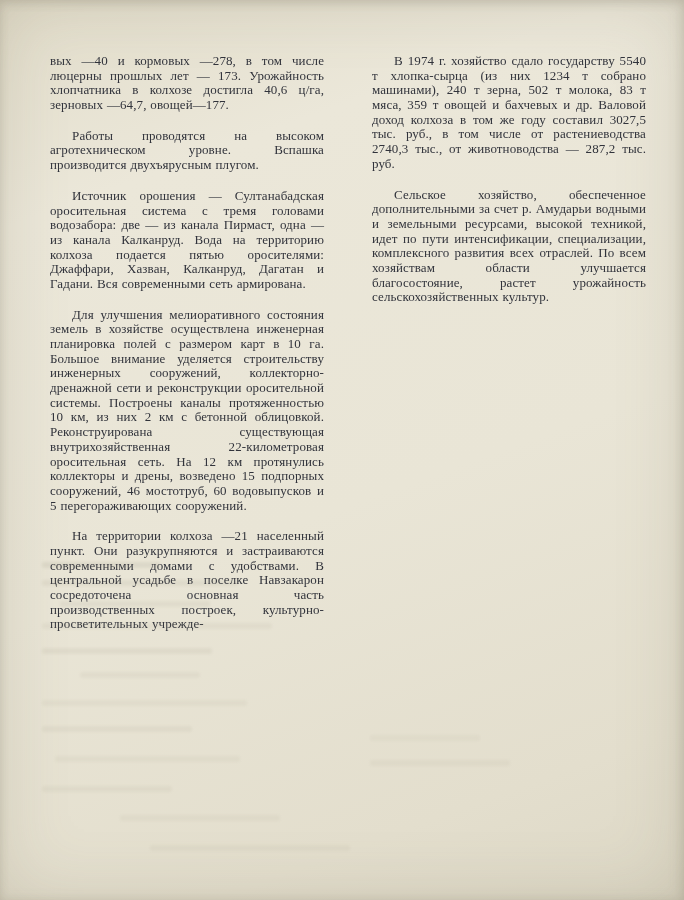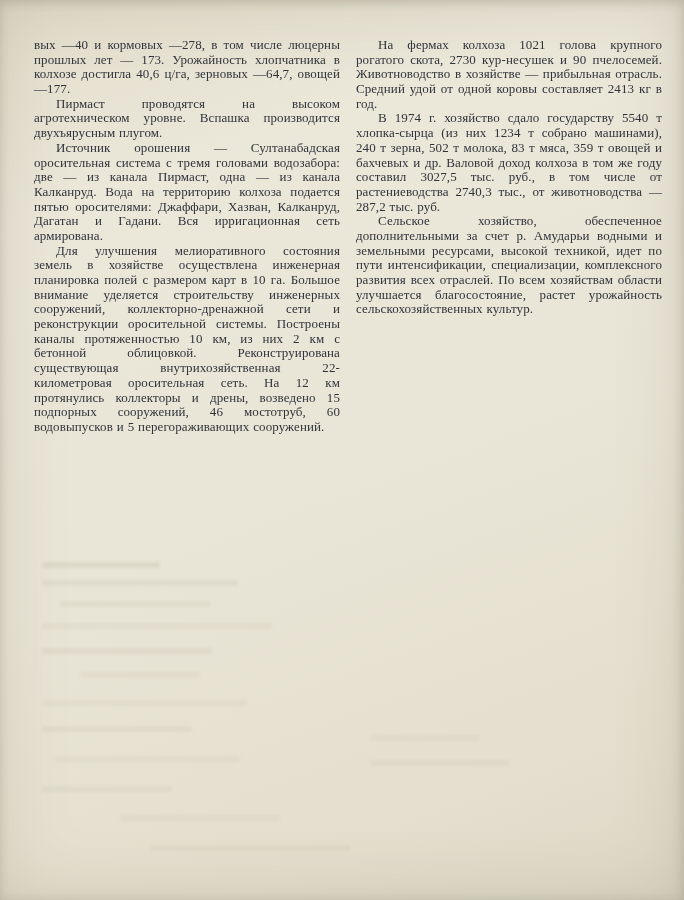--- a/index.html
+++ b/index.html
@@ -34,21 +34,21 @@
   }
   .column {
     flex: 1 1 50%;
     text-align: justify;
     font-size: 13px;
     line-height: 1.13;
     letter-spacing: 0.1px;
     word-spacing: 0.5px;
   }
   .para {
-    margin: 0;
+    margin: 16px;
     hyphens: auto;
   }
   .para.indent {
     text-indent: 1.7em;
   }
   
   .ghost {
     position: absolute;
     background: rgba(138, 130, 106, 0.13);
     filter: blur(1.4px);
@@ -72,27 +72,27 @@
 </style>
 </head>
 <body>
 
 <div class="paper">
 
   <div class="text-block">
 
     <div class="column">
       <p class="para">вых —40 и кормовых —278, в том числе люцерны прошлых лет — 173. Урожайность хлопчатника в колхозе достигла 40,6 ц/га, зерновых —64,7, овощей—177.</p>
-      <p class="para indent">Пирмаст проводятся на высоком агротехническом уровне. Вспашка производится двухъярусным плугом.</p>
-      <p class="para indent">Источник орошения — Султанабадская оросительная система с тремя головами водозабора: две — из канала Пирмаст, одна — из канала Калканруд. Вода на территорию колхоза подается пятью оросителями: Джаффари, Хазван, Калканруд, Дагатан и Гадани. Вся ирригационная сеть армирована.</p>
+      <p class="para indent">Работы проводятся на высоком агротехническом уровне. Вспашка производится двухъярусным плугом.</p>
+      <p class="para indent">Источник орошения — Султанабадская оросительная система с тремя головами водозабора: две — из канала Пирмаст, одна — из канала Калканруд. Вода на территорию колхоза подается пятью оросителями: Джаффари, Хазван, Калканруд, Дагатан и Гадани. Вся современными сеть армирована.</p>
       <p class="para indent">Для улучшения мелиоративного состояния земель в хозяйстве осуществлена инженерная планировка полей с размером карт в 10 га. Большое внимание уделяется строительству инженерных сооружений, коллекторно-дренажной сети и реконструкции оросительной системы. Построены каналы протяженностью 10 км, из них 2 км с бетонной облицовкой. Реконструирована существующая внутрихозяйственная 22-километровая оросительная сеть. На 12 км протянулись коллекторы и дрены, возведено 15 подпорных сооружений, 46 мостотруб, 60 водовыпусков и 5 перегораживающих сооружений.</p>
+      <p class="para indent">На территории колхоза —21 населенный пункт. Они разукрупняются и застраиваются современными домами с удобствами. В центральной усадьбе в поселке Навзакарон сосредоточена основная часть производственных построек, культурно-просветительных учрежде-</p>
     </div>
 
     <div class="column">
-      <p class="para indent">На фермах колхоза 1021 голова крупного рогатого скота, 2730 кур-несушек и 90 пчелосемей. Животноводство в хозяйстве — прибыльная отрасль. Средний удой от одной коровы составляет 2413 кг в год.</p>
       <p class="para indent">В 1974 г. хозяйство сдало государству 5540 т хлопка-сырца (из них 1234 т собрано машинами), 240 т зерна, 502 т молока, 83 т мяса, 359 т овощей и бахчевых и др. Валовой доход колхоза в том же году составил 3027,5 тыс. руб., в том числе от растениеводства 2740,3 тыс., от животноводства — 287,2 тыс. руб.</p>
       <p class="para indent">Сельское хозяйство, обеспеченное дополнительными за счет р. Амударьи водными и земельными ресурсами, высокой техникой, идет по пути интенсификации, специализации, комплексного развития всех отраслей. По всем хозяйствам области улучшается благосостояние, растет урожайность сельскохозяйственных культур.</p>
     </div>
 
   </div>
 
   <div class="ghost g1"></div>
   <div class="ghost g2"></div>
   <div class="ghost g3"></div>
   <div class="ghost g4"></div>

